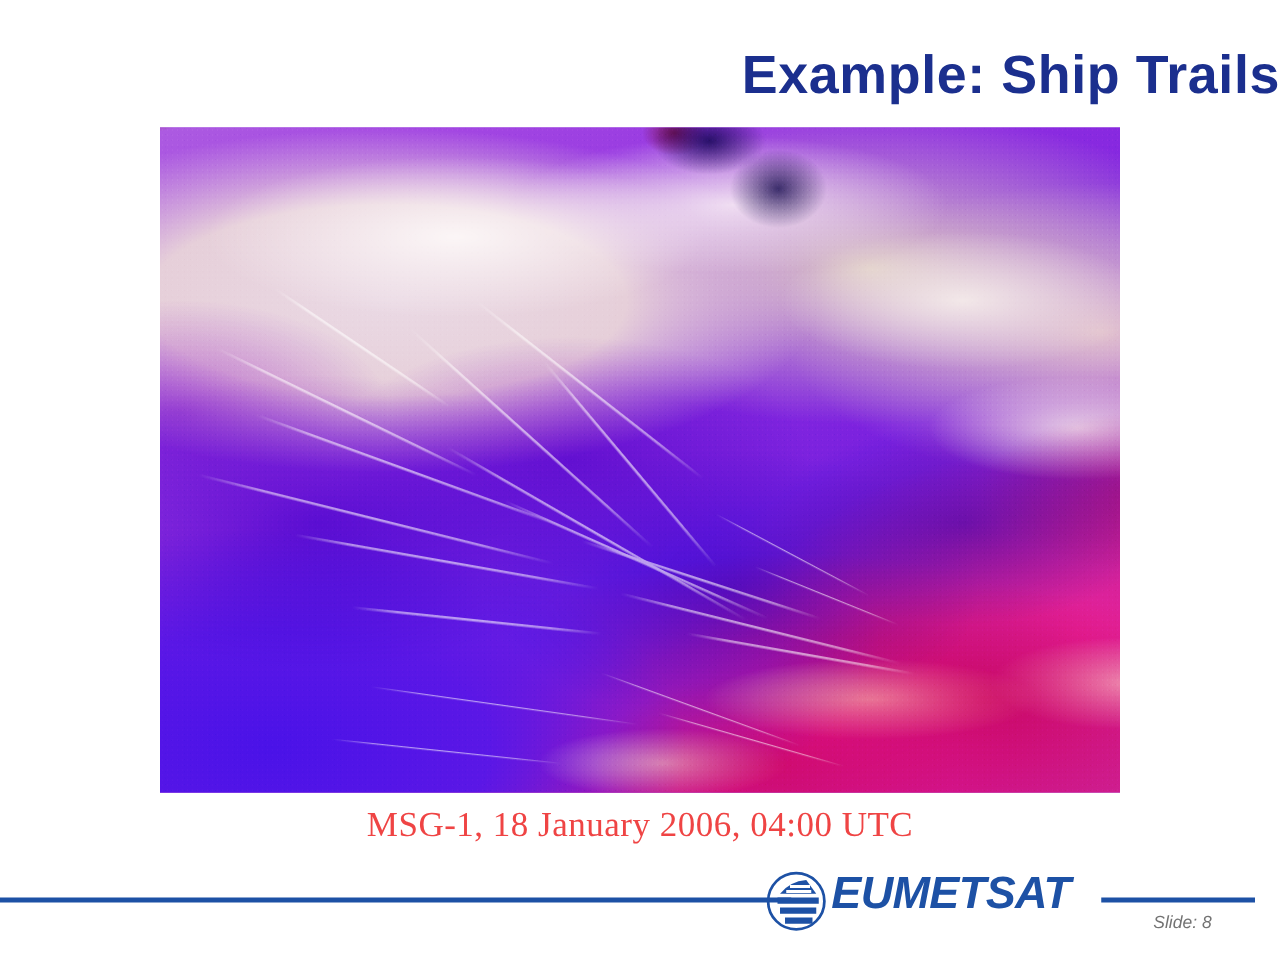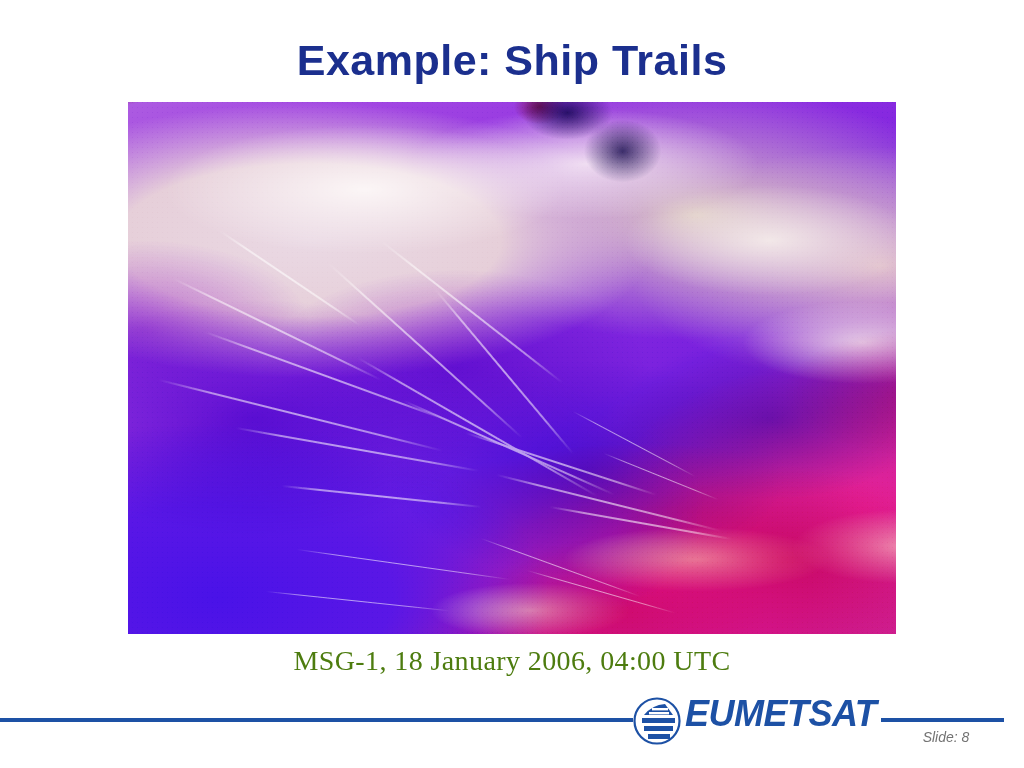--- a/index.html
+++ b/index.html
@@ -15,21 +15,21 @@
     overflow: hidden;
     font-family: "Liberation Sans", sans-serif;
   }
 
   
   #slide-title {
     position: absolute;
     left: 0;
     top: 38px;
     width: 1024px;
-    text-align: center;
+    text-align: right;
     font-family: "Liberation Sans", sans-serif;
     font-weight: bold;
     font-size: 43px;
     letter-spacing: 0.5px;
     color: #1b2f8e;
     line-height: 1.05;
     white-space: nowrap;
   }
 
   
@@ -149,21 +149,21 @@
 
   
   #figure-caption {
     position: absolute;
     left: 0;
     top: 645px;
     width: 1024px;
     text-align: center;
     font-family: "Liberation Serif", serif;
     font-size: 28px;
-    color: #4d7c0f;
+    color: #ef4444;
     letter-spacing: 0.4px;
     white-space: nowrap;
   }
 
   
   #footer-rule-left {
     position: absolute;
     left: 0;
     top: 718px;
     width: 633px;
@@ -174,21 +174,21 @@
     position: absolute;
     left: 881px;
     top: 718px;
     width: 123px;
     height: 4px;
     background: #1d51a5;
   }
 
   #eumetsat-logo {
     position: absolute;
-    left: 632px;
+    left: 612px;
     top: 694px;
     width: 252px;
     height: 54px;
   }
   #logo-wordmark {
     position: absolute;
     left: 53px;
     top: 2px;
     font-family: "Liberation Sans", sans-serif;
     font-weight: bold;

